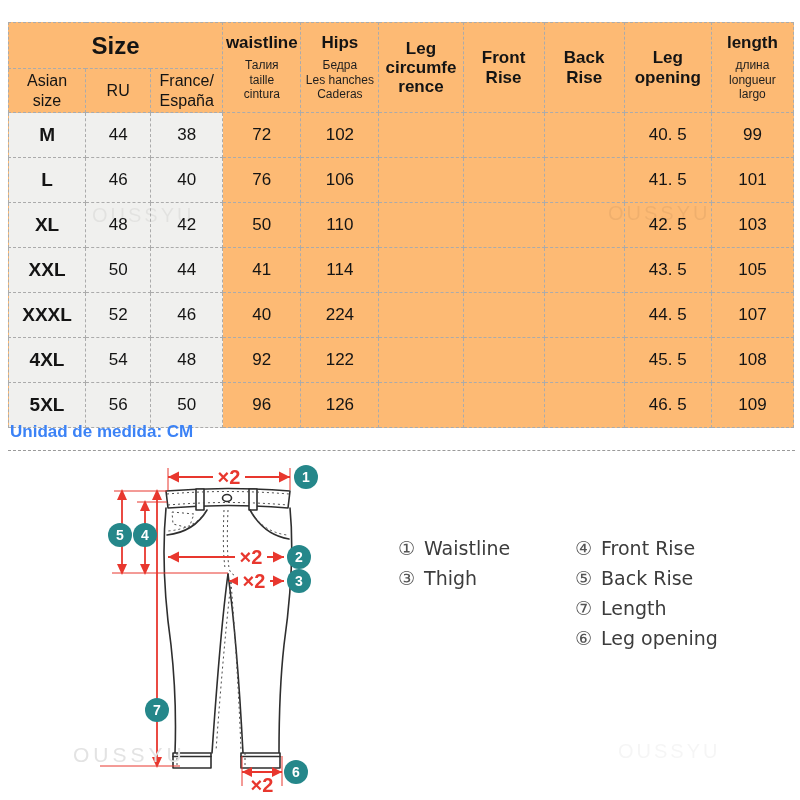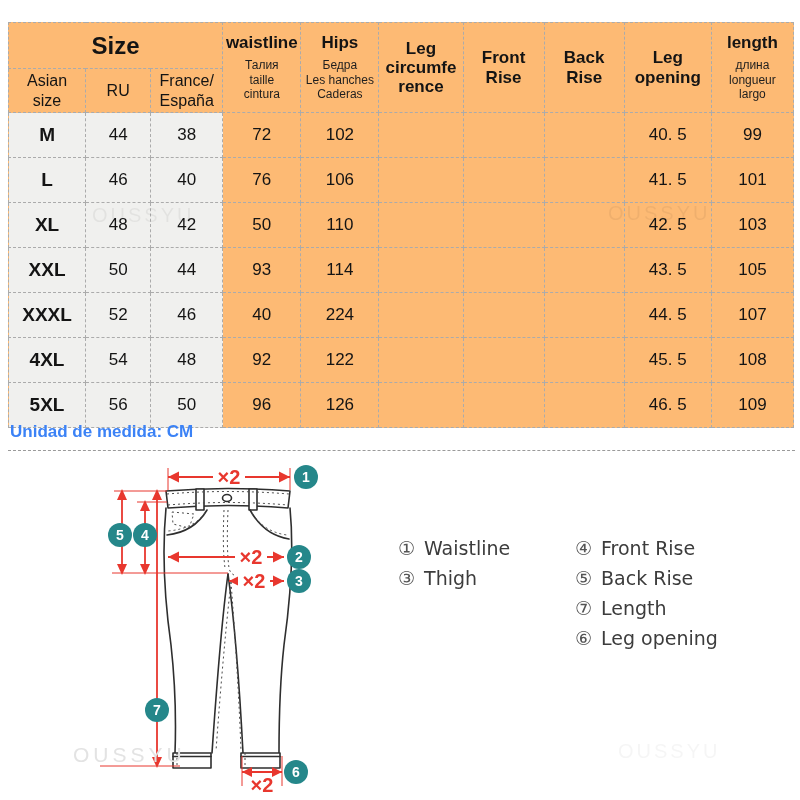--- a/index.html
+++ b/index.html
@@ -147,21 +147,21 @@
         <td></td>
         <td></td>
         <td></td>
         <td>42. 5</td>
         <td>103</td>
       </tr>
       <tr>
         <td class="gray size-cell">XXL</td>
         <td class="gray">50</td>
         <td class="gray">44</td>
-        <td>93</td>
+        <td>41</td>
         <td>114</td>
         <td></td>
         <td></td>
         <td></td>
         <td>43. 5</td>
         <td>105</td>
       </tr>
       <tr>
         <td class="gray size-cell">XXXL</td>
         <td class="gray">52</td>

